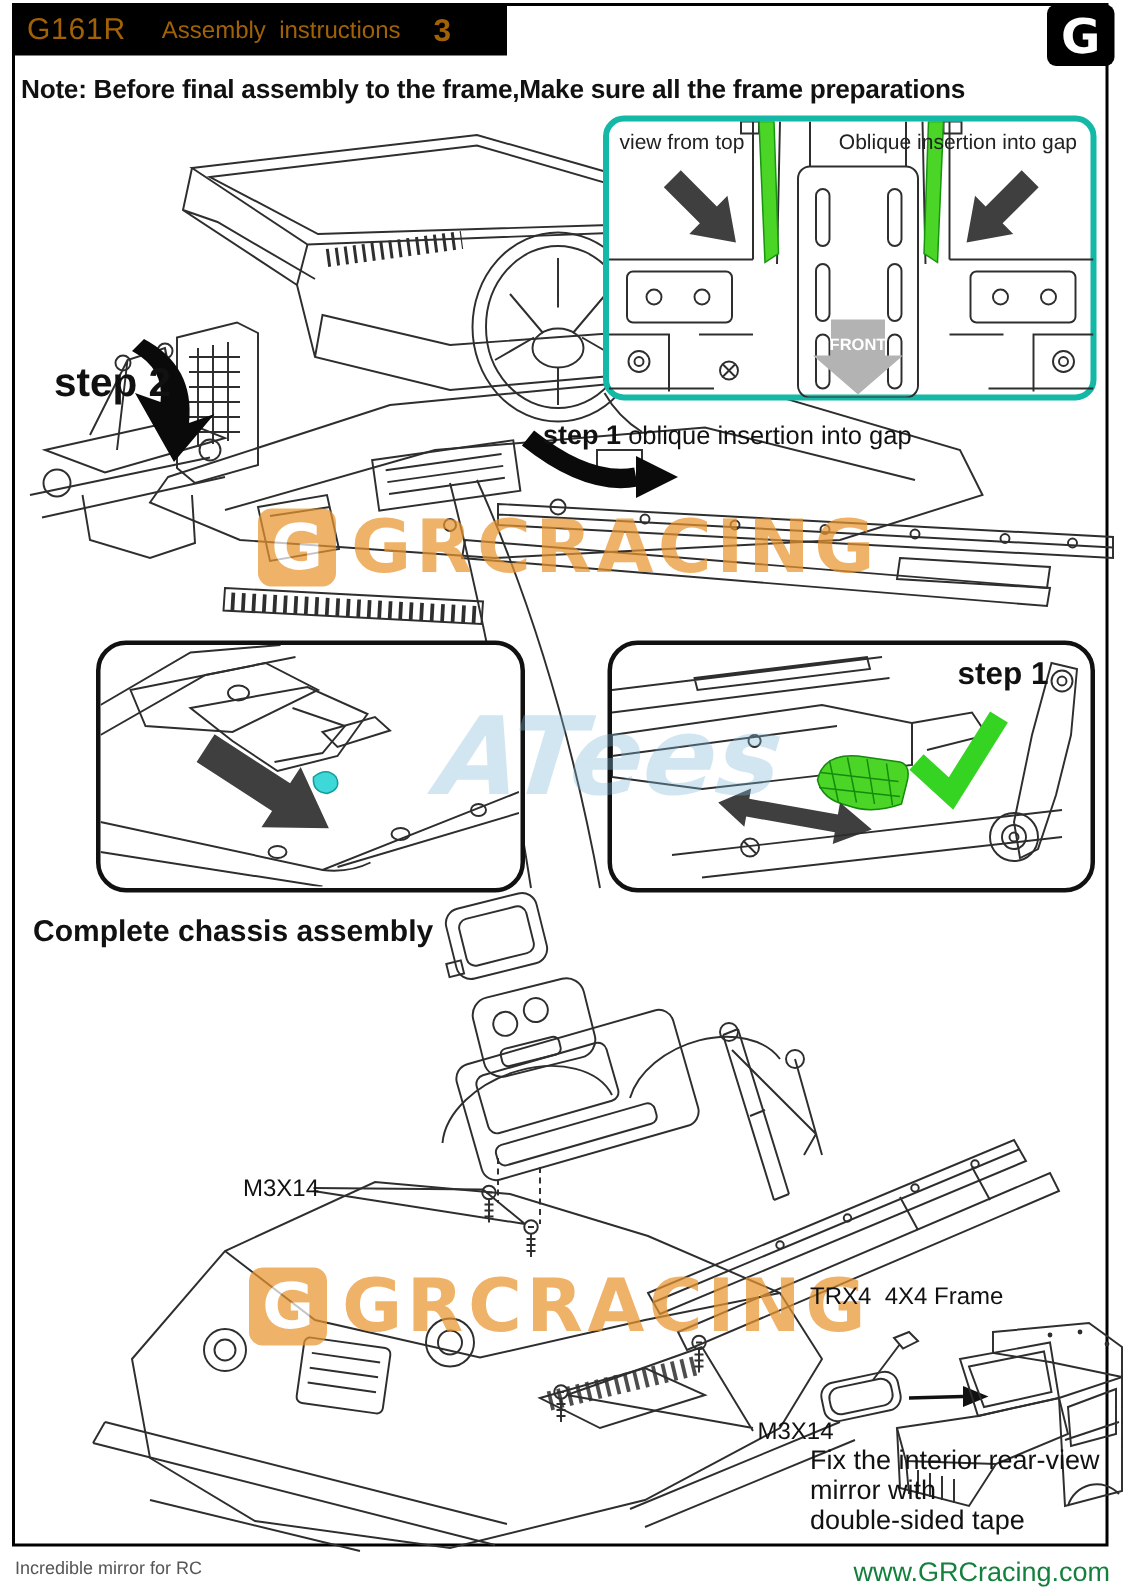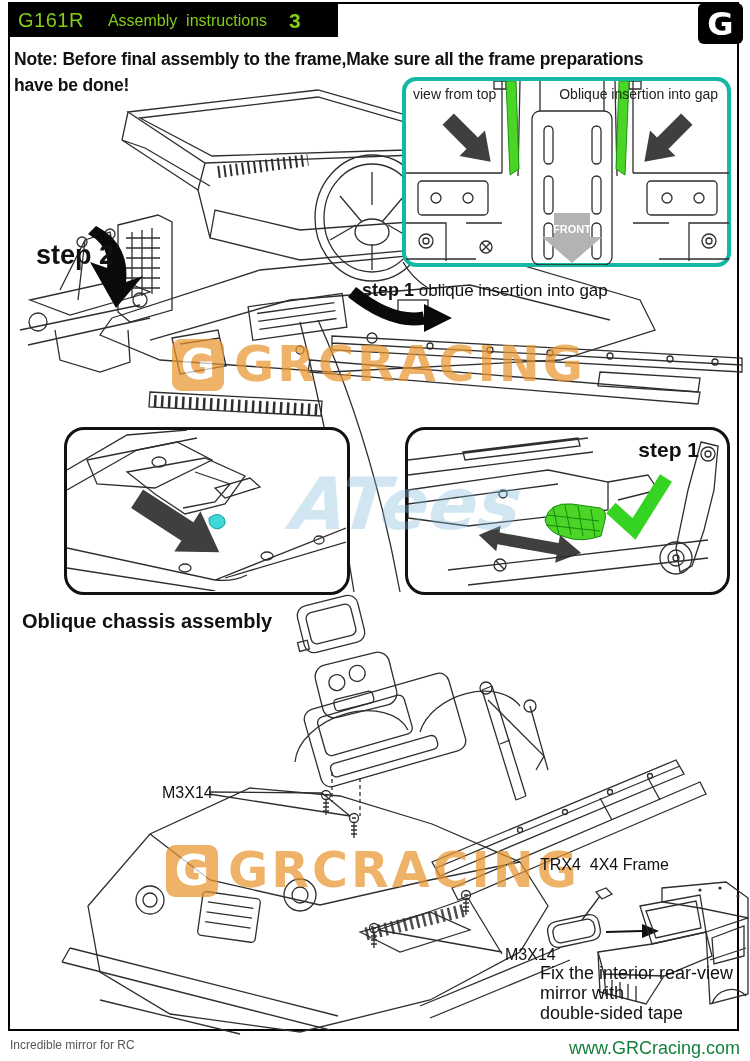--- a/index.html
+++ b/index.html
@@ -1,20 +1,20 @@
 <!DOCTYPE html>
 <html><head>
 <meta charset="utf-8">
 <style>
   html,body{margin:0;padding:0;background:#fff;}
   body{font-family:"Liberation Sans","DejaVu Sans",sans-serif;color:#111;}
   .page{position:relative;width:750px;height:1061px;background:#fff;overflow:hidden;}
   .abs{position:absolute;}
   .frame{left:8px;top:2px;width:731px;height:1029px;border:2.5px solid #000;box-sizing:border-box;z-index:0;}
-  .headerbar{left:8px;top:4px;width:330px;height:33px;background:#000;color:#84cc16;display:flex;align-items:center;z-index:6;}
+  .headerbar{left:8px;top:4px;width:330px;height:33px;background:#000;color:#a16207;display:flex;align-items:center;z-index:6;}
   .headerbar span{white-space:pre;}
   .hdr-model{font-size:20px;margin-left:10px;letter-spacing:.5px;}
   .hdr-title{font-size:16px;margin-left:24px;}
   .hdr-page{font-size:21px;font-weight:bold;margin-left:22px;}
   .logo-box{left:698px;top:3px;width:45px;height:41px;background:#000;border-radius:6px;display:flex;align-items:center;justify-content:center;z-index:6;}
   .logo-box span{color:#fff;font-size:32px;font-weight:bold;font-family:"DejaVu Sans",sans-serif;}
   .note{left:14px;top:46px;width:716px;font-size:17.5px;font-weight:bold;line-height:26px;z-index:5;letter-spacing:-.2px;}
   .svg-layer{left:0;top:0;width:750px;height:1061px;z-index:1;}
   .inset-box{left:402px;top:77px;width:329px;height:190px;border:4px solid #14b8a6;border-radius:14px;background:#fff;box-sizing:border-box;z-index:2;}
   .inset-label{position:absolute;top:5px;font-size:14px;color:#222;z-index:3;}
@@ -51,21 +51,20 @@
     <span class="hdr-model">G161R</span>
     <span class="hdr-title">Assembly  instructions</span>
     <span class="hdr-page">3</span>
   </div>
   <div class="abs logo-box">
     <span>G</span>
   </div>
 
   <div class="abs note">
     <div>Note: Before final assembly to the frame,Make sure all the frame preparations</div>
-    <div>have be done!</div>
   </div>
 
   <svg class="abs svg-layer" viewBox="0 0 750 1061">
     <defs>
       <g id="screw">
         <circle cx="0" cy="0" r="4.5" class="lineart"></circle>
         <path d="M-2,0 H2 M0,4 V20 M-3,8 H3 M-3,12 H3 M-3,16 H3" class="lineart"></path>
       </g>
     </defs>
 
@@ -321,21 +320,21 @@
           <circle class="lineart" cx="268" cy="128" r="3"></circle>
       </g>
       <path class="lineart" d="M40,140 L300,110 M60,155 L300,128"></path>
       <circle class="lineart" cx="92" cy="135" r="6"></circle>
         <path class="lineart" d="M88,131 l8,8"></path>
     </svg>
   </div>
 
   <div class="abs atees-wm">ATees</div>
 
-  <div class="abs section-heading">Oblique chassis assembly</div>
+  <div class="abs section-heading">Complete chassis assembly</div>
 
 
   <div class="abs part-label" style="left:162px;top:784px;">M3X14</div>
   <div class="abs part-label" style="left:505px;top:946px;">M3X14</div>
   <div class="abs part-label" style="left:540px;top:856px;white-space:pre;">TRX4  4X4 Frame</div>
 
   <div class="abs grc-wm" style="left:166px;top:842px;">
     <div class="grc-logo">G</div>
     <div class="grc-text">GRCRACING</div>
   </div>

